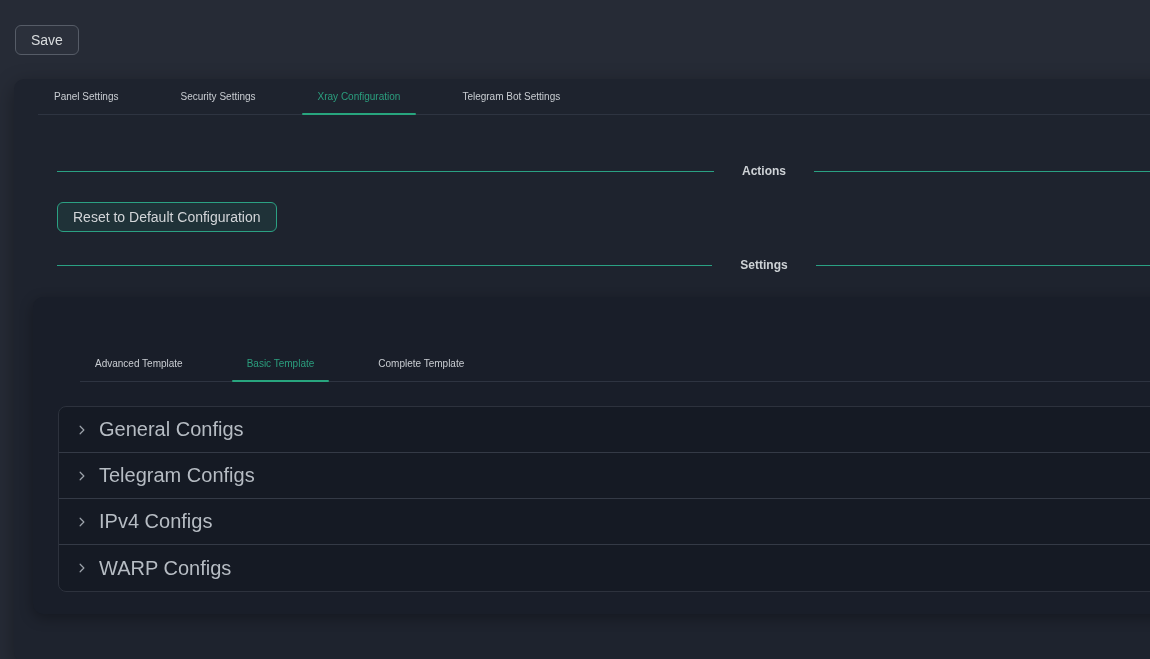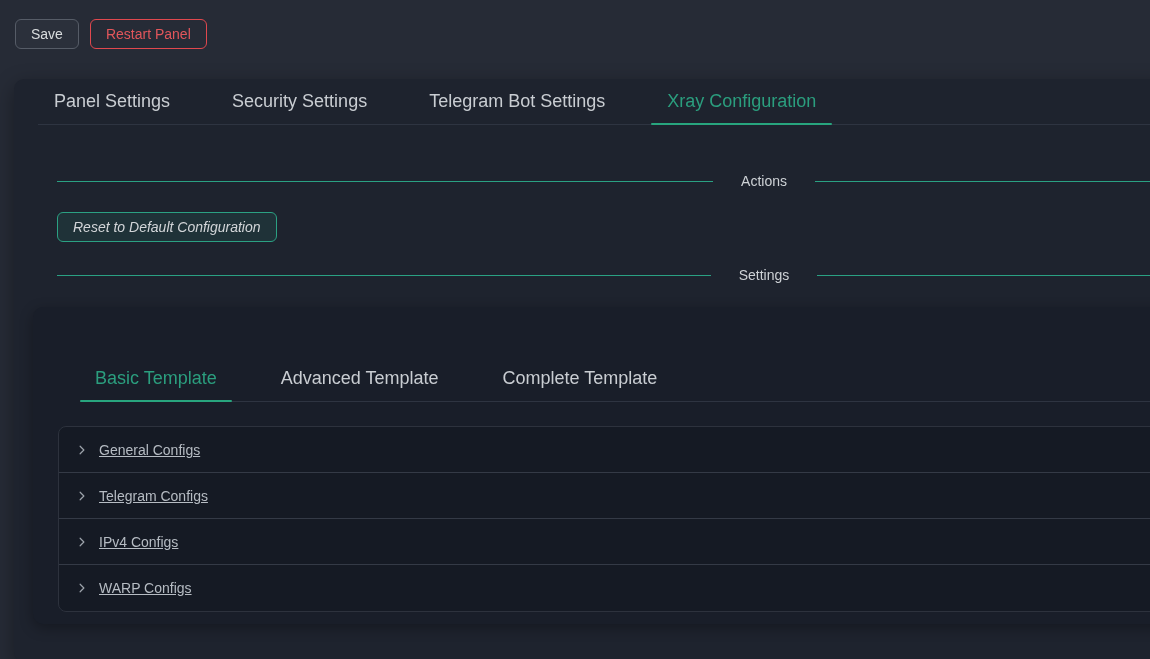--- a/index.html
+++ b/index.html
@@ -8,21 +8,21 @@
     overflow: hidden;
     background: #262b36;
     font-family: "Liberation Sans", "DejaVu Sans", sans-serif;
   }
   
   .topbar {
     height: 55px;
     padding: 12px 0 0 15px;
     display: flex;
     gap: 11px;
-    align-items: center;
+    align-items: flex-end;
   }
   .btn {
     height: 30px;
     padding: 0 15px;
     font-size: 14px;
     font-family: inherit;
     border-radius: 6px;
     cursor: pointer;
     line-height: 28px;
   }
@@ -48,21 +48,21 @@
   
   .tabs {
     display: flex;
     border-bottom: 1px solid #2e3441;
   }
   .main-tabs { margin: 24px 24px 0 24px; }
   .tab {
     position: relative;
     padding: 12px 16px;
     margin-right: 30px;
-    font-size: 18px;
+    font-size: 10px;
     color: #c9cdd2;
     cursor: pointer;
     white-space: nowrap;
   }
   .tab.active { color: #2b9e7e; }
   .tab.active::after {
     content: "";
     position: absolute;
     left: 0; right: 0; bottom: -1px;
     height: 2px;
@@ -73,33 +73,33 @@
   .divider {
     display: flex;
     align-items: center;
     margin-left: 43px;
     width: 1414px;
     height: 22px;
   }
   .divider .line { flex: 1; height: 1px; background: #2aa183; }
   .divider .label {
     margin: 0 28px;
-    font-size: 14px;
+    font-size: 12px;
     color: #ced2d6;
     white-space: nowrap;
+    font-weight: bold;
   }
   .divider-actions { margin-top: 45px; }
   .divider-templates { margin-top: 22px; }
   
   .btn-reset {
     margin: 20px 0 0 43px;
     background: rgba(43,161,131,0.12);
     border: 1px solid #2ba183;
     color: #d2d5d8;
-    font-style: italic;
   }
   
   .templates-card {
     margin: 21px 0 0 19px;
     width: 1460px;
     height: 317px;
     background: #191e29;
     border-radius: 10px;
     box-shadow: 0 4px 14px rgba(0,0,0,0.3);
     overflow: hidden;
@@ -125,58 +125,57 @@
   }
   .collapse-row:last-child { border-bottom: none; }
   .chev {
     width: 12px; height: 12px;
     display: inline-flex;
     margin-right: 11px;
     color: #9aa0a8;
     flex: 0 0 auto;
   }
   .chev svg { width: 12px; height: 12px; display: block; }
-  .row-label { font-size: 14px; color: #b6bcc3; text-decoration: underline; }
+  .row-label { font-size: 20px; color: #b6bcc3; }
 </style>
 </head>
 <body>
 
 <div class="topbar">
   <button class="btn btn-save">Save</button>
-  <button class="btn btn-restart">Restart Panel</button>
 </div>
 
 <div class="main-card">
 
   <div class="tabs main-tabs">
     <div class="tab">Panel Settings</div>
     <div class="tab">Security Settings</div>
+    <div class="tab active">Xray Configuration</div>
     <div class="tab">Telegram Bot Settings</div>
-    <div class="tab active">Xray Configuration</div>
   </div>
 
   <div class="divider divider-actions">
     <span class="line"></span>
     <span class="label">Actions</span>
     <span class="line"></span>
   </div>
 
   <button class="btn btn-reset">Reset to Default Configuration</button>
 
   <div class="divider divider-templates">
     <span class="line"></span>
     <span class="label">Settings</span>
     <span class="line"></span>
   </div>
 
   <div class="templates-card">
 
     <div class="tabs inner-tabs">
+      <div class="tab">Advanced Template</div>
       <div class="tab active">Basic Template</div>
-      <div class="tab">Advanced Template</div>
       <div class="tab">Complete Template</div>
     </div>
 
     <div class="collapse">
       <div class="collapse-row">
         <span class="chev">
           <svg viewBox="0 0 16 16">
               <path d="M5.5 3 L10.5 8 L5.5 13" fill="none" stroke="currentColor" stroke-width="1.6" stroke-linecap="round" stroke-linejoin="round"></path>
             </svg>
         </span>

